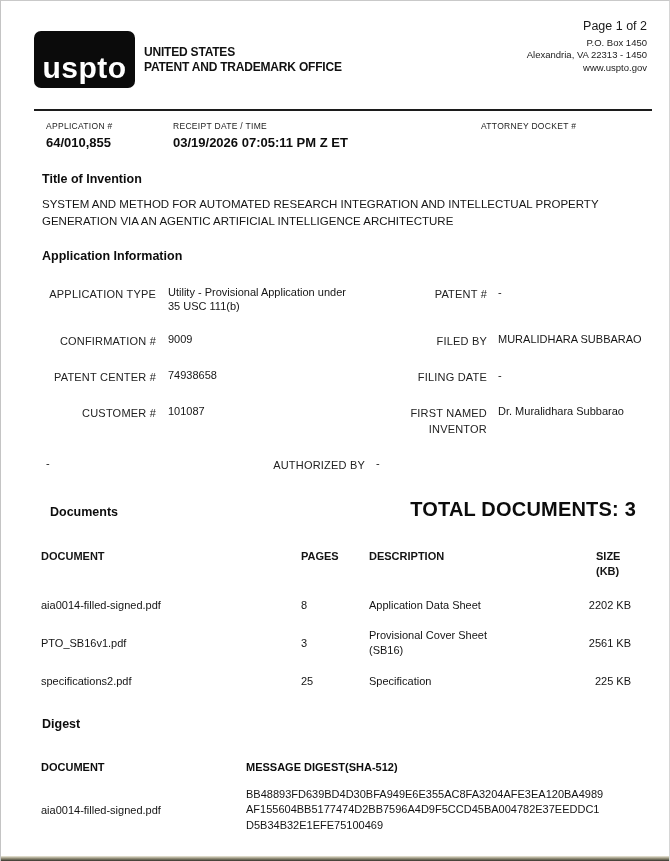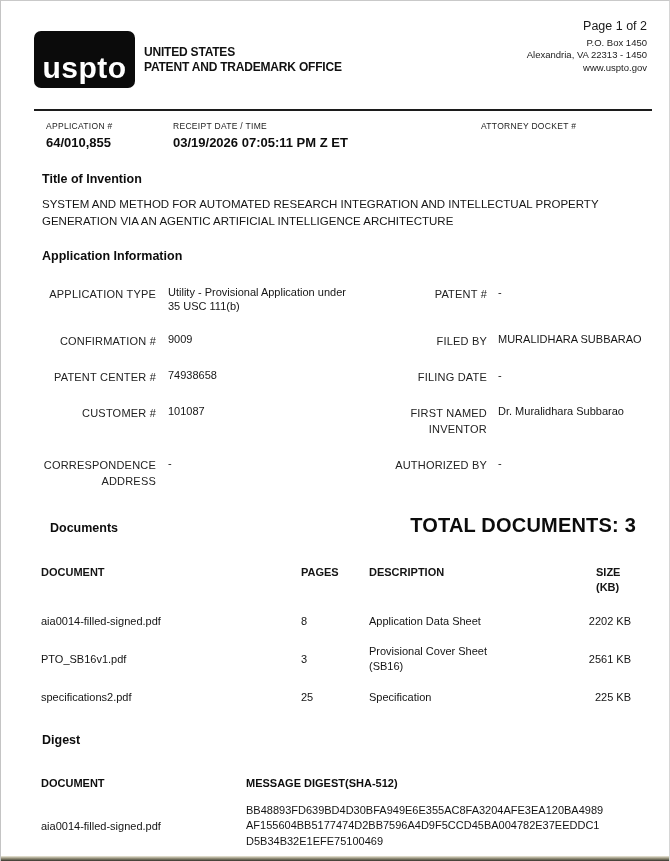--- a/index.html
+++ b/index.html
@@ -178,21 +178,20 @@
       <div class="ai-rl">FILING DATE</div>
       <div class="ai-rv">-</div>
     </div>
     <div class="ai-row">
       <div class="ai-ll">CUSTOMER #</div>
       <div class="ai-lv">101087</div>
       <div class="ai-rl">FIRST NAMED INVENTOR</div>
       <div class="ai-rv">Dr. Muralidhara Subbarao</div>
     </div>
     <div class="ai-row">
-      <div class="ai-ll">CORRESPONDENCE ADDRESS</div>
       <div class="ai-lv">-</div>
       <div class="ai-rl">AUTHORIZED BY</div>
       <div class="ai-rv">-</div>
     </div>
   </div>
 
   <div class="docs-head">
     <div class="section-h" style="margin-left:8px;">Documents</div>
     <div class="total-docs">TOTAL DOCUMENTS: 3</div>
   </div>

